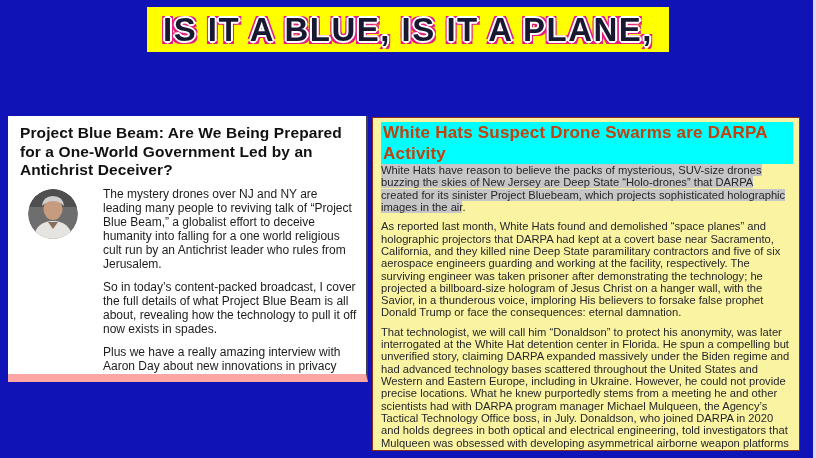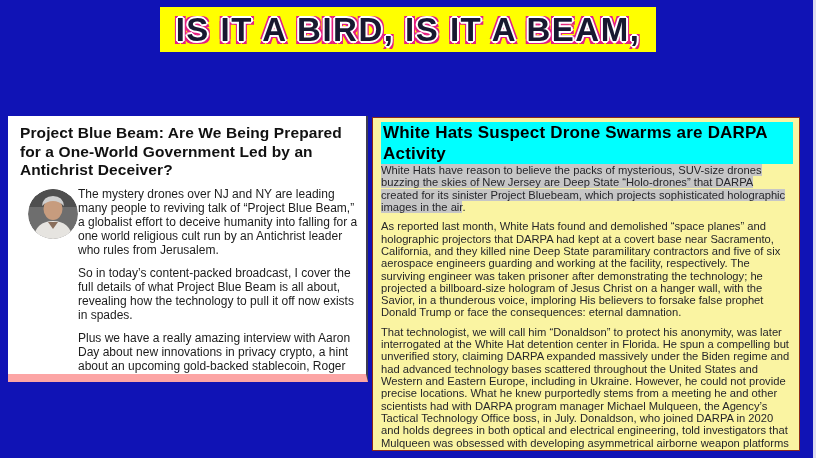--- a/index.html
+++ b/index.html
@@ -38,39 +38,39 @@
   .card-left h1{
     margin:0 0 7px 0;
     font-size:15.5px;line-height:1.2;font-weight:bold;color:#111111;
     letter-spacing:0.1px;
   }
   .article-body{position:relative;}
   .avatar{
     position:absolute;left:8px;top:2px;width:50px;height:50px;border-radius:50%;
     overflow:hidden;display:block;
   }
-  .text-col{margin-left:58px;}
+  .text-col{margin-left:83px;}
   .text-col p{
     margin:0 0 9px 0;
     font-size:12px;line-height:1.17;color:#1c1c1c;
   }
 
   
   .card-right{
     position:absolute;left:372px;top:117px;width:428px;height:334px;
     background:#faf4a2;
     border:1px solid #8b2a1a;
     box-sizing:border-box;
     padding:4px 6px 4px 8px;
     overflow:hidden;
   }
   .right-title{
     margin:0;
     background:#00ffff;
-    color:#000000;
+    color:#c2410c;
     font-size:17px;font-weight:bold;line-height:21px;
     padding:0 2px;
     letter-spacing:0.2px;
   }
   .article-date{
     font-size:10px;font-weight:bold;color:#20203e;
     margin:1px 0 8px 0;
   }
   .card-right p{
     margin:0 0 7px 0;
@@ -78,21 +78,21 @@
   }
   .hl-gray{background:#c6c6c6;}
 </style>
 </head>
 <body>
 
 <div class="page">
 
   <header class="banner">
     <div class="banner-line">
-      <span class="banner-text">IS IT A BIRD, IS IT A BEAM,</span>
+      <span class="banner-text">IS IT A BLUE, IS IT A PLANE,</span>
     </div>
   </header>
 
   <section class="card-left">
     <h1>Project Blue Beam: Are We Being Prepared for a One-World Government Led by an Antichrist Deceiver?</h1>
     <div class="article-body">
       <span class="avatar">
         <svg width="50" height="50" viewBox="0 0 50 50">
           <defs>
               <clipPath id="avclip">

